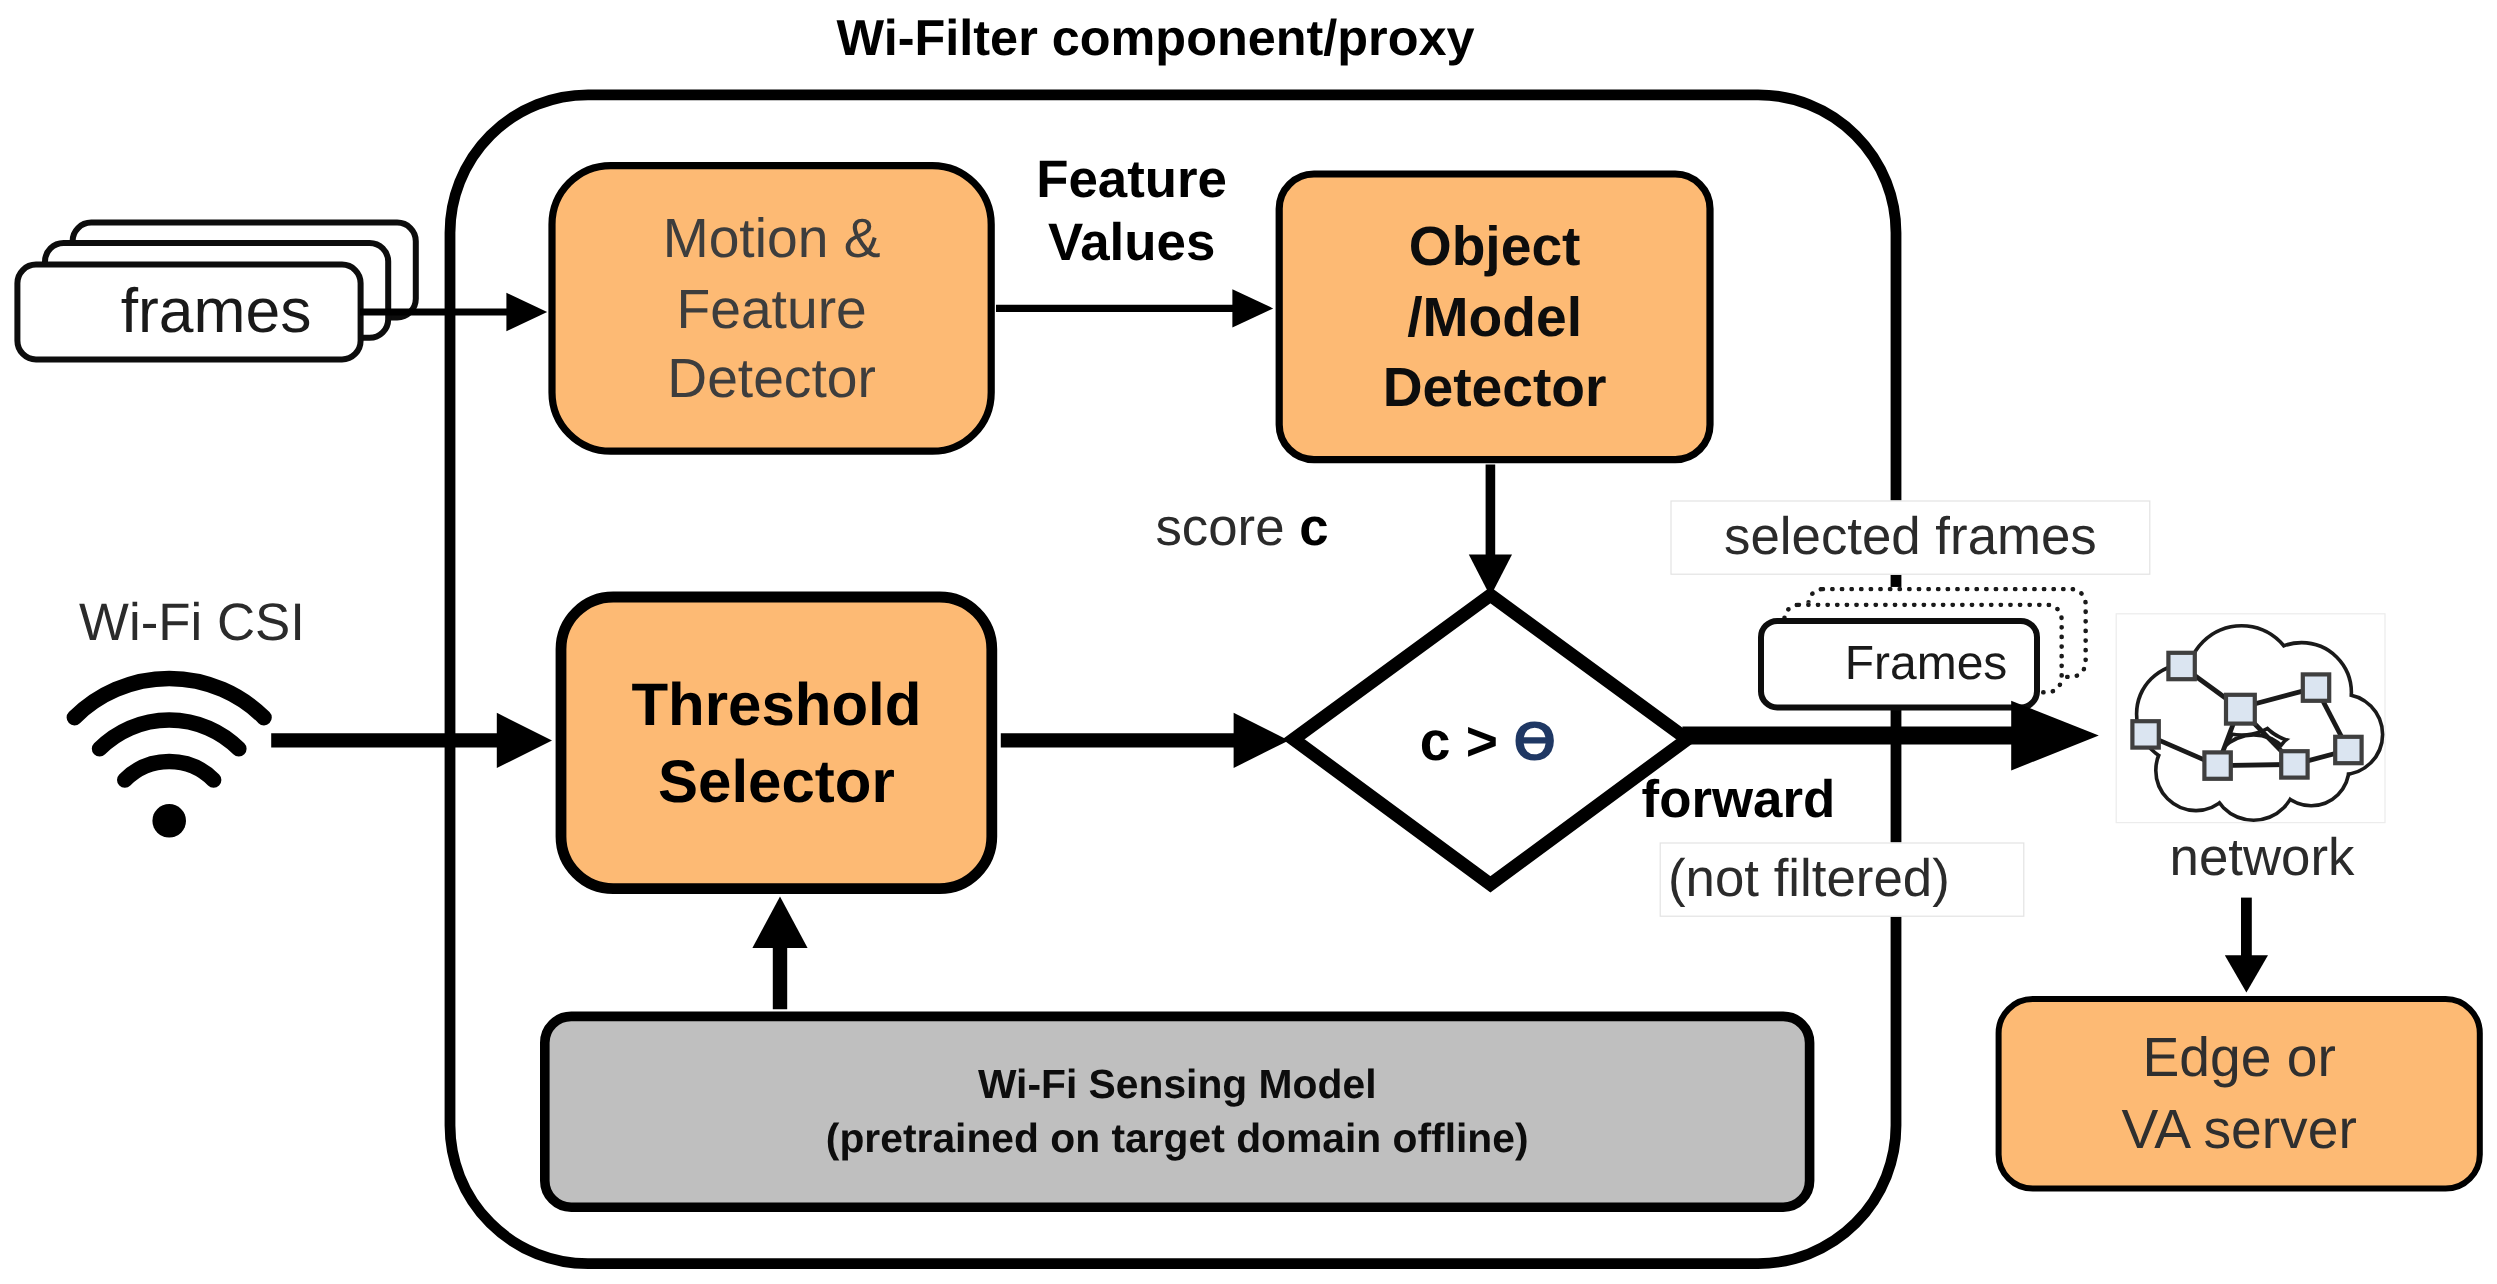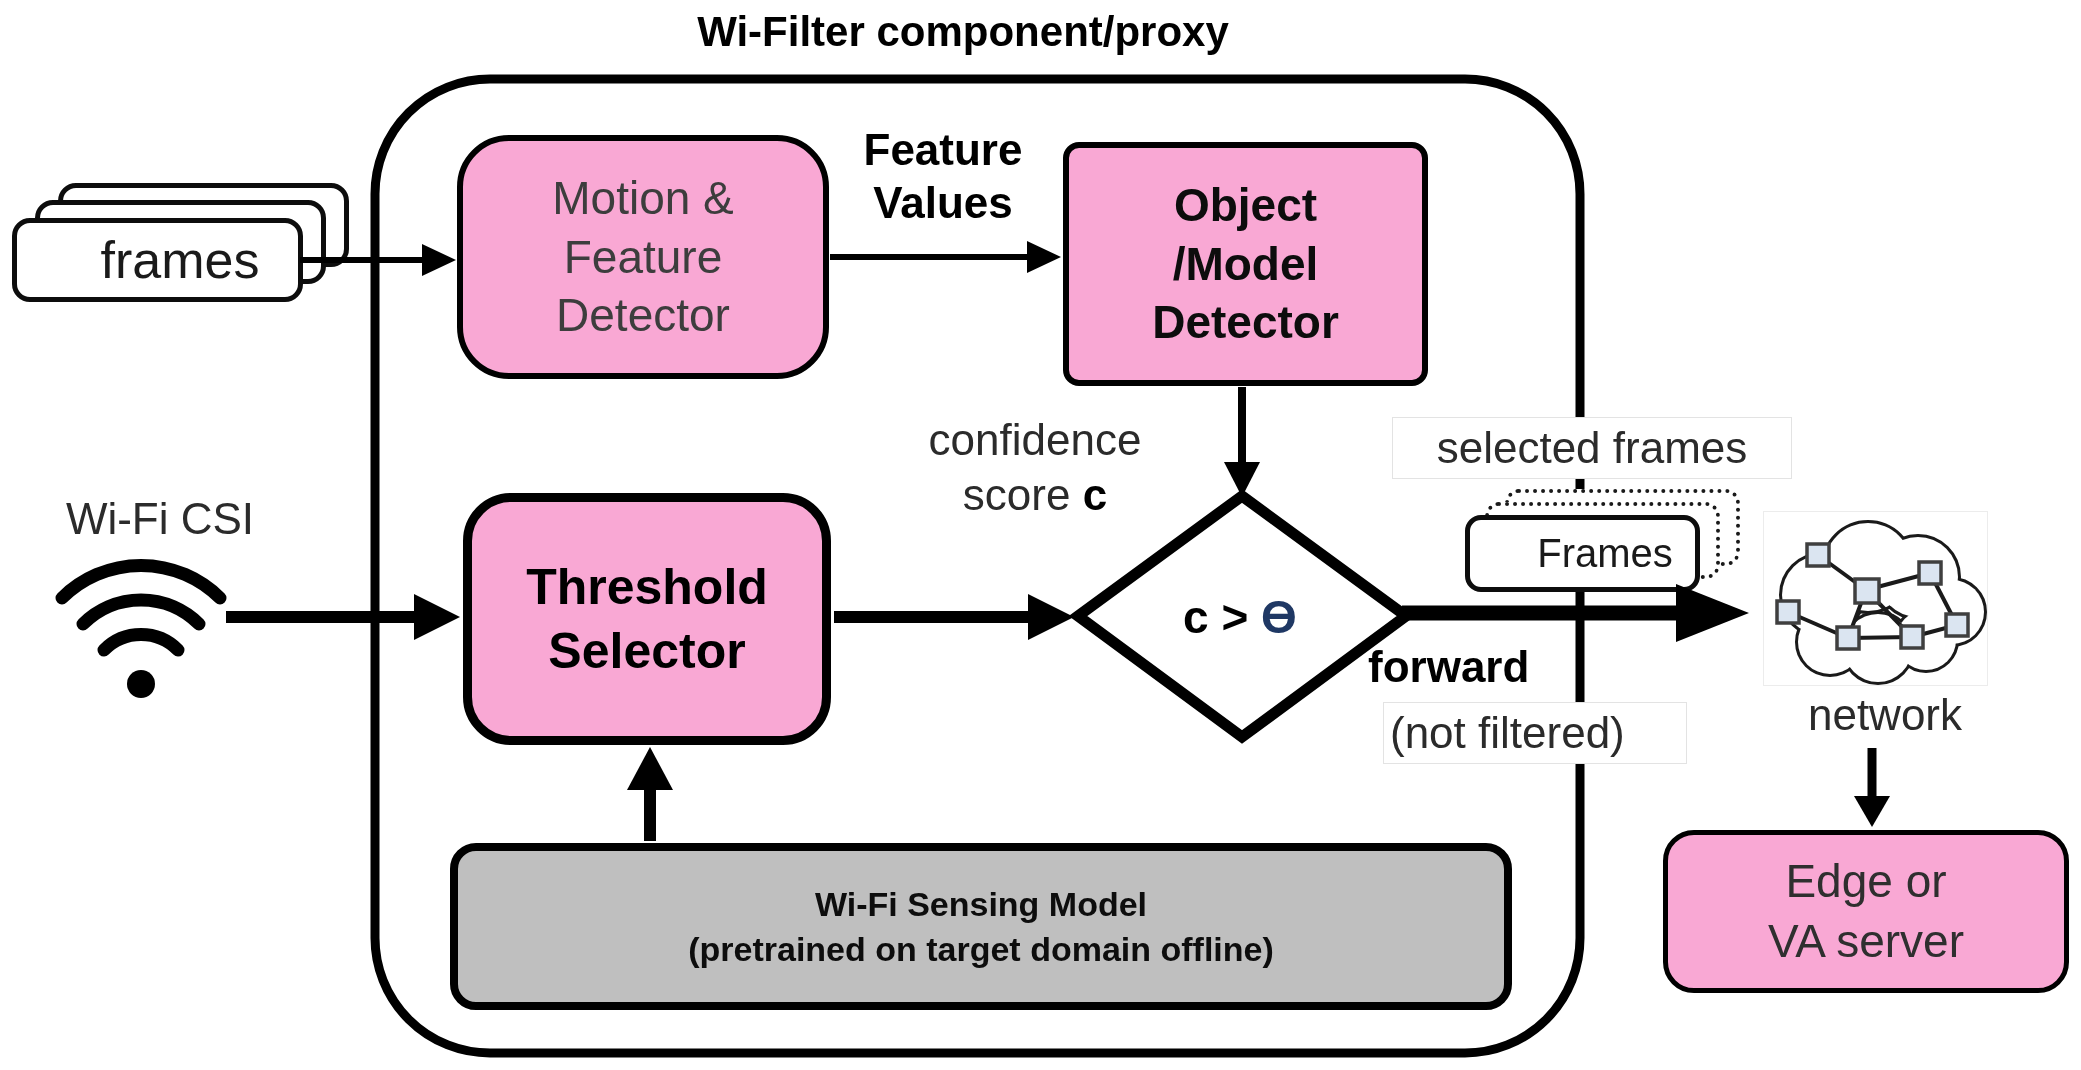--- a/index.html
+++ b/index.html
@@ -4,21 +4,21 @@
 <style>
   html,body{margin:0;padding:0;background:#ffffff;}
   #stage{
     position:relative;width:2081px;height:1070px;background:#ffffff;overflow:hidden;
     font-family:"Liberation Sans","DejaVu Sans",sans-serif;color:#111;
   }
   svg{position:absolute;left:0;top:0;pointer-events:none;}
   .layer-html{position:absolute;left:0;top:0;width:100%;height:100%;}
   .abs{position:absolute;box-sizing:border-box;}
   .box{
-    position:absolute;box-sizing:border-box;background:#f9a8d4;border:6px solid #000;
+    position:absolute;box-sizing:border-box;background:#fdba74;border:6px solid #000;
     display:flex;flex-direction:column;align-items:center;justify-content:center;
     text-align:center;
   }
   .stackcard{
     position:absolute;box-sizing:border-box;background:#ffffff;border:5px solid #0d0d0d;
     border-radius:18px;display:flex;align-items:center;justify-content:center;padding-left:45px;
   }
   .stackcard.dotted{border:4px dotted #1a1a1a;border-radius:14px;}
   .lbl{position:absolute;text-align:center;line-height:1.22;}
   .bold{font-weight:700;color:#000;}
@@ -53,28 +53,27 @@
       <div>Motion &amp;</div>
       <div>Feature</div>
       <div>Detector</div>
     </div>
 
     <div class="lbl bold" style="left:837px;top:124px;width:212px;font-size:44px;line-height:1.2;">
       <div>Feature</div>
       <div>Values</div>
     </div>
 
-    <div class="box boxtext bold" style="left:1063px;top:142px;width:365px;height:244px;border-radius:16px;font-size:46px;color:#0d0d0d;">
+    <div class="box boxtext bold" style="left:1063px;top:142px;width:365px;height:244px;border-radius:32px;font-size:46px;color:#0d0d0d;">
       <div>Object</div>
       <div>/Model</div>
       <div>Detector</div>
     </div>
 
     <div class="lbl reg" style="left:860px;top:412px;width:350px;font-size:44px;line-height:1.25;">
-      <div>confidence</div>
       <div><span>score </span><span class="bold">c</span></div>
     </div>
 
     <div class="lbl reg" style="left:40px;top:492px;width:240px;font-size:44px;">Wi-Fi CSI</div>
 
     <div class="box boxtext bold" style="left:463px;top:493px;width:368px;height:252px;border:9px solid #000;border-radius:48px;font-size:50px;">
       <div>Threshold</div>
       <div>Selector</div>
     </div>
 

